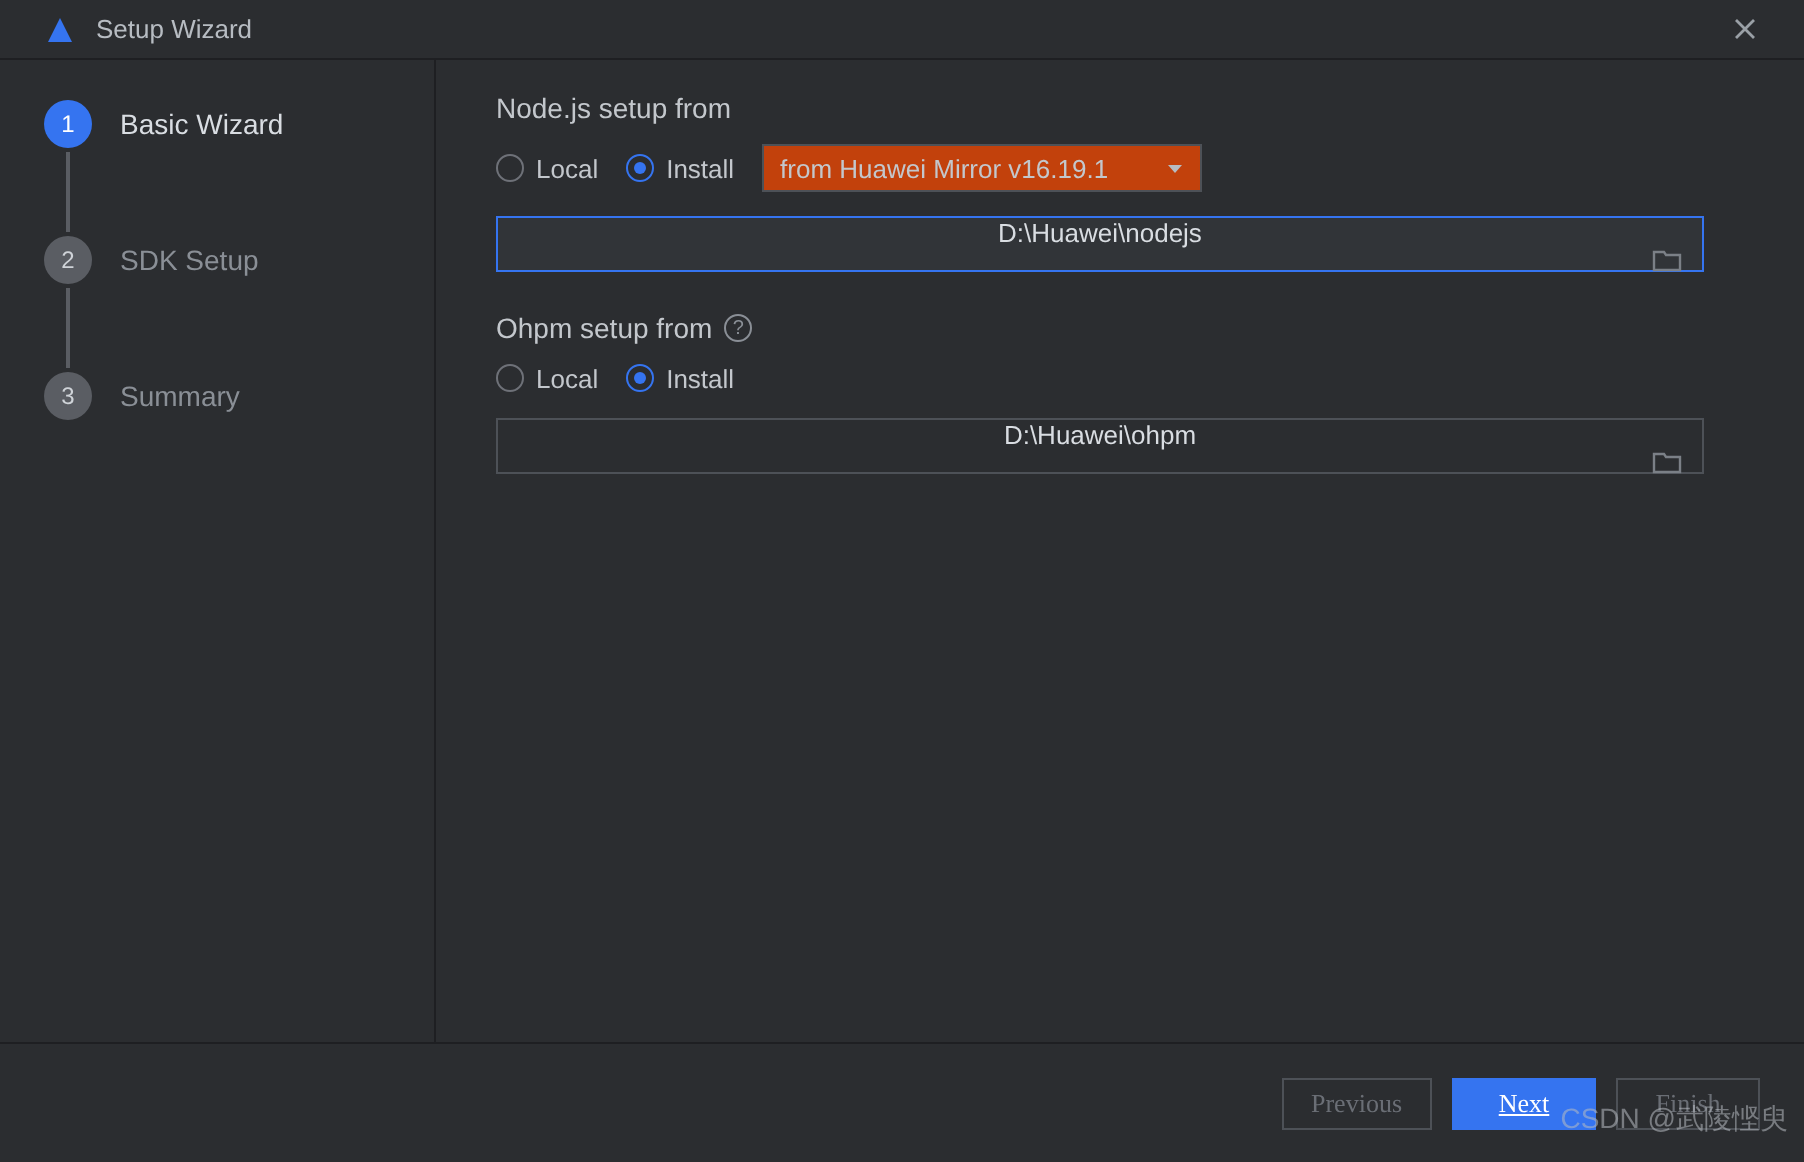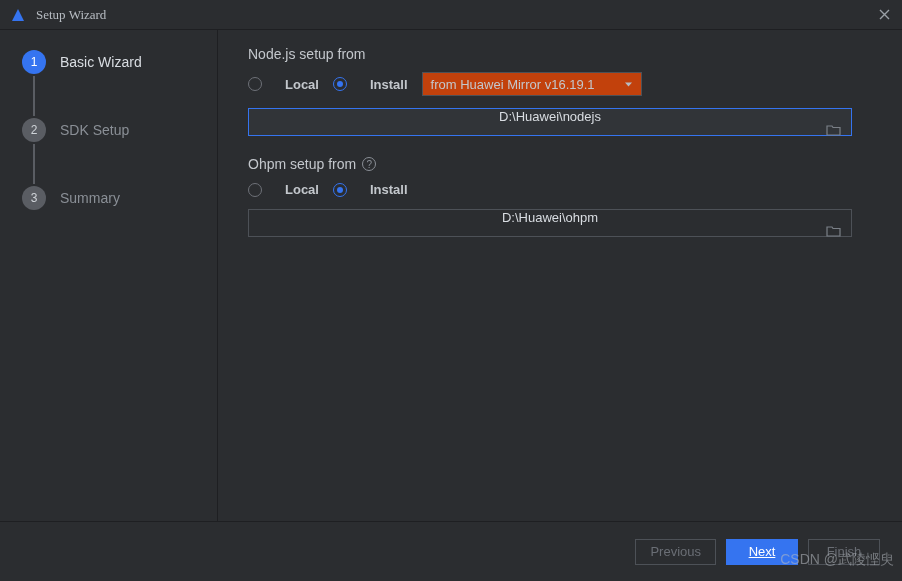--- a/index.html
+++ b/index.html
@@ -10,23 +10,22 @@
     font-size: 13px;
     color: #b7bcc2;
     overflow: hidden;
     position: relative;
   }
   .titlebar {
     height: 30px;
     background: #2b2d30;
     display: flex;
     align-items: center;
-    padding: 0 10px;
+    padding: 0 22px;
     border-bottom: 1px solid #1e1f22;
-    font-family: Liberation Serif, serif;
   }
   .titlebar .logo {
     width: 16px; height: 16px;
     margin-right: 10px;
     display:flex; align-items:center; justify-content:center;
   }
   .titlebar .title { color: #b7bcc2; }
   .titlebar .close {
     margin-left: auto;
     width: 16px; height: 16px;
@@ -79,23 +78,22 @@
   .help-icon {
     width:14px;height:14px;border:1px solid #8a8f96;border-radius:50%;
     display:inline-flex;align-items:center;justify-content:center;
     font-size:10px;color:#8a8f96;
   }
   .radio-row {
     display:flex; align-items:center; gap:14px;
     margin-bottom:12px;
   }
   .radio {
-    display:flex; align-items:center; gap:23px;
+    display:flex; gap:6px;
     cursor:pointer;
-    font-weight:bold;
   }
   .radio-dot {
     width:14px;height:14px;border-radius:50%;
     border:1.5px solid #6e7178;
     display:flex;align-items:center;justify-content:center;
   }
   .radio.selected .radio-dot{ border-color:#3574f0; }
   .radio.selected .radio-dot::after{
     content:"";width:6px;height:6px;border-radius:50%;background:#3574f0;
   }
@@ -131,20 +129,21 @@
     color:#7b8087;
   }
   .footer {
     position:absolute;
     left:0; right:0; bottom:0;
     height:60px;
     border-top:1px solid #1e1f22;
     display:flex; align-items:center; justify-content:flex-end;
     padding-right:22px; gap:10px;
     background:#2b2d30;
+    font-family:Liberation Serif, serif;
   }
   .btn {
     height:26px; min-width:72px;
     border:1px solid #4d5157;
     background:#2b2d30;
     color:#888c93;
     display:flex;align-items:center;justify-content:center;
     font-size:13px;
     padding:0 14px;
     cursor:pointer;

